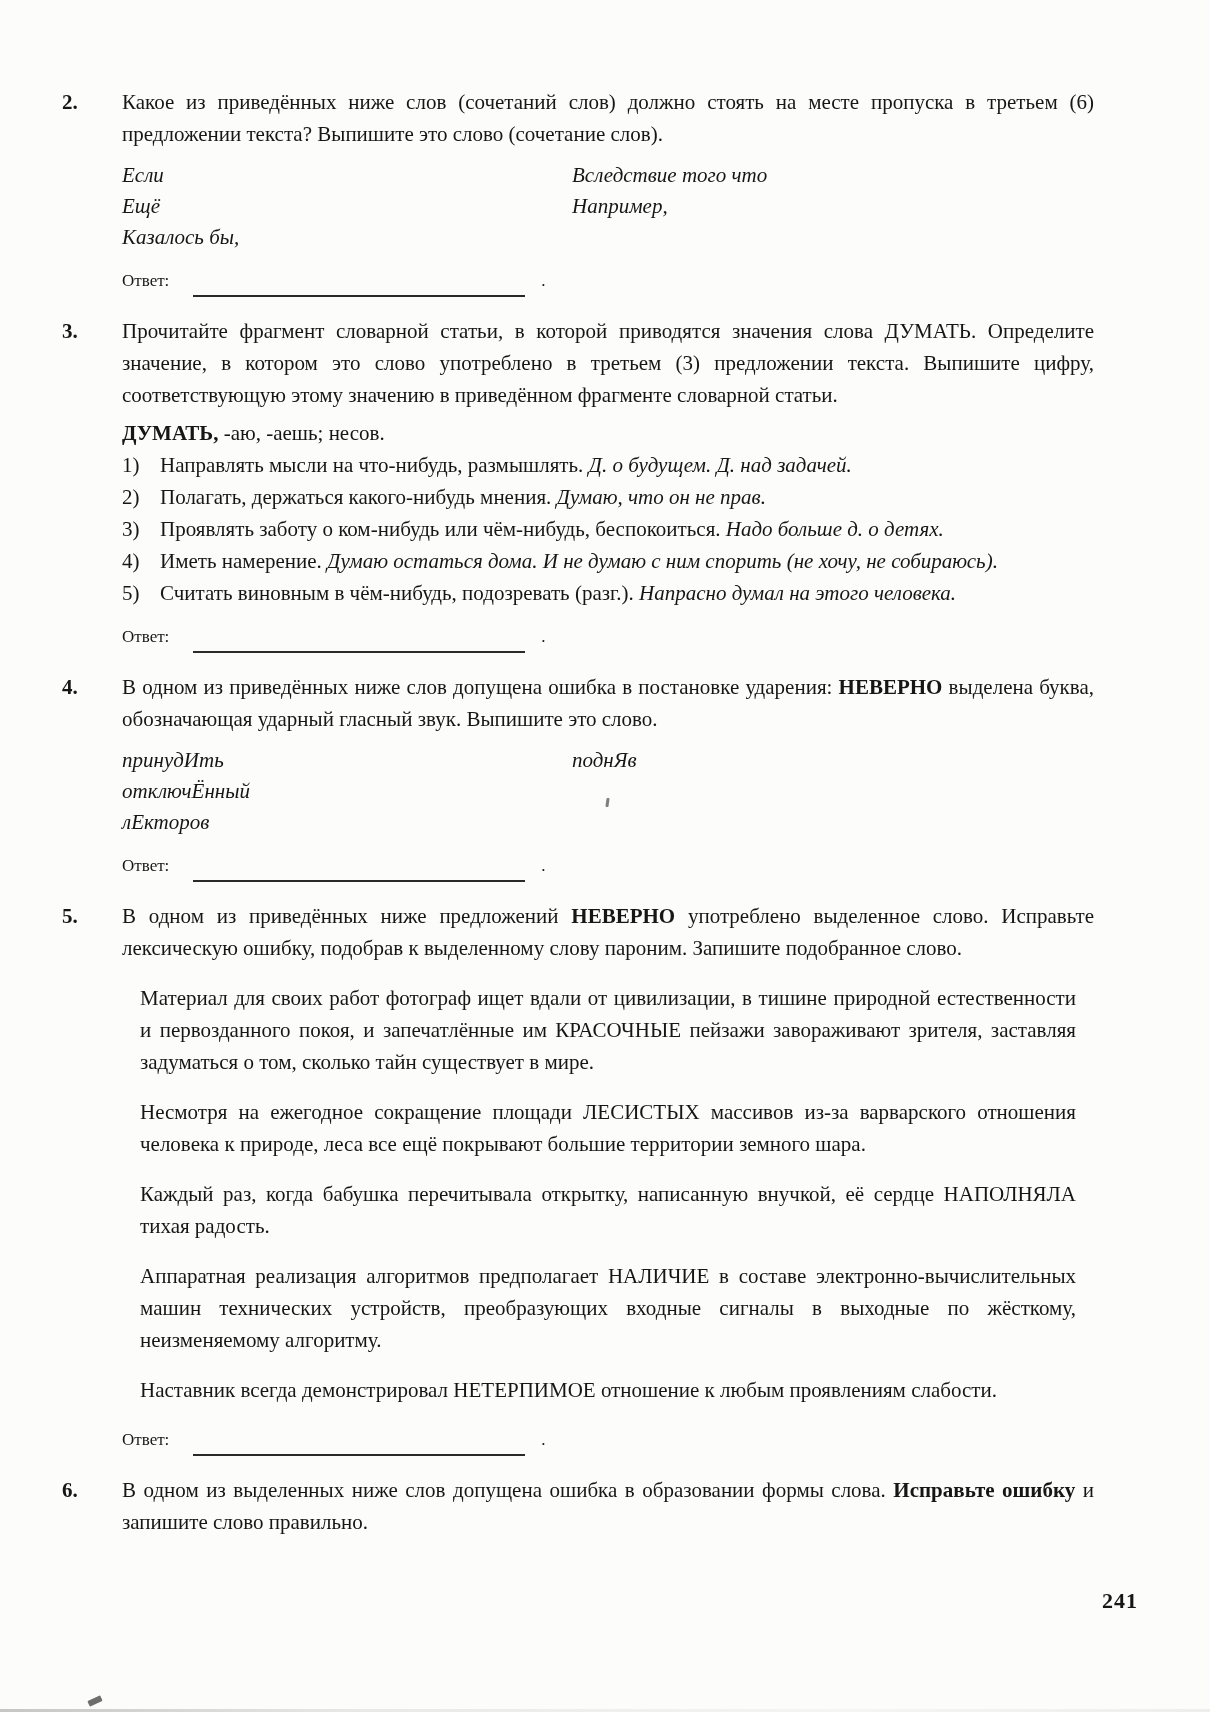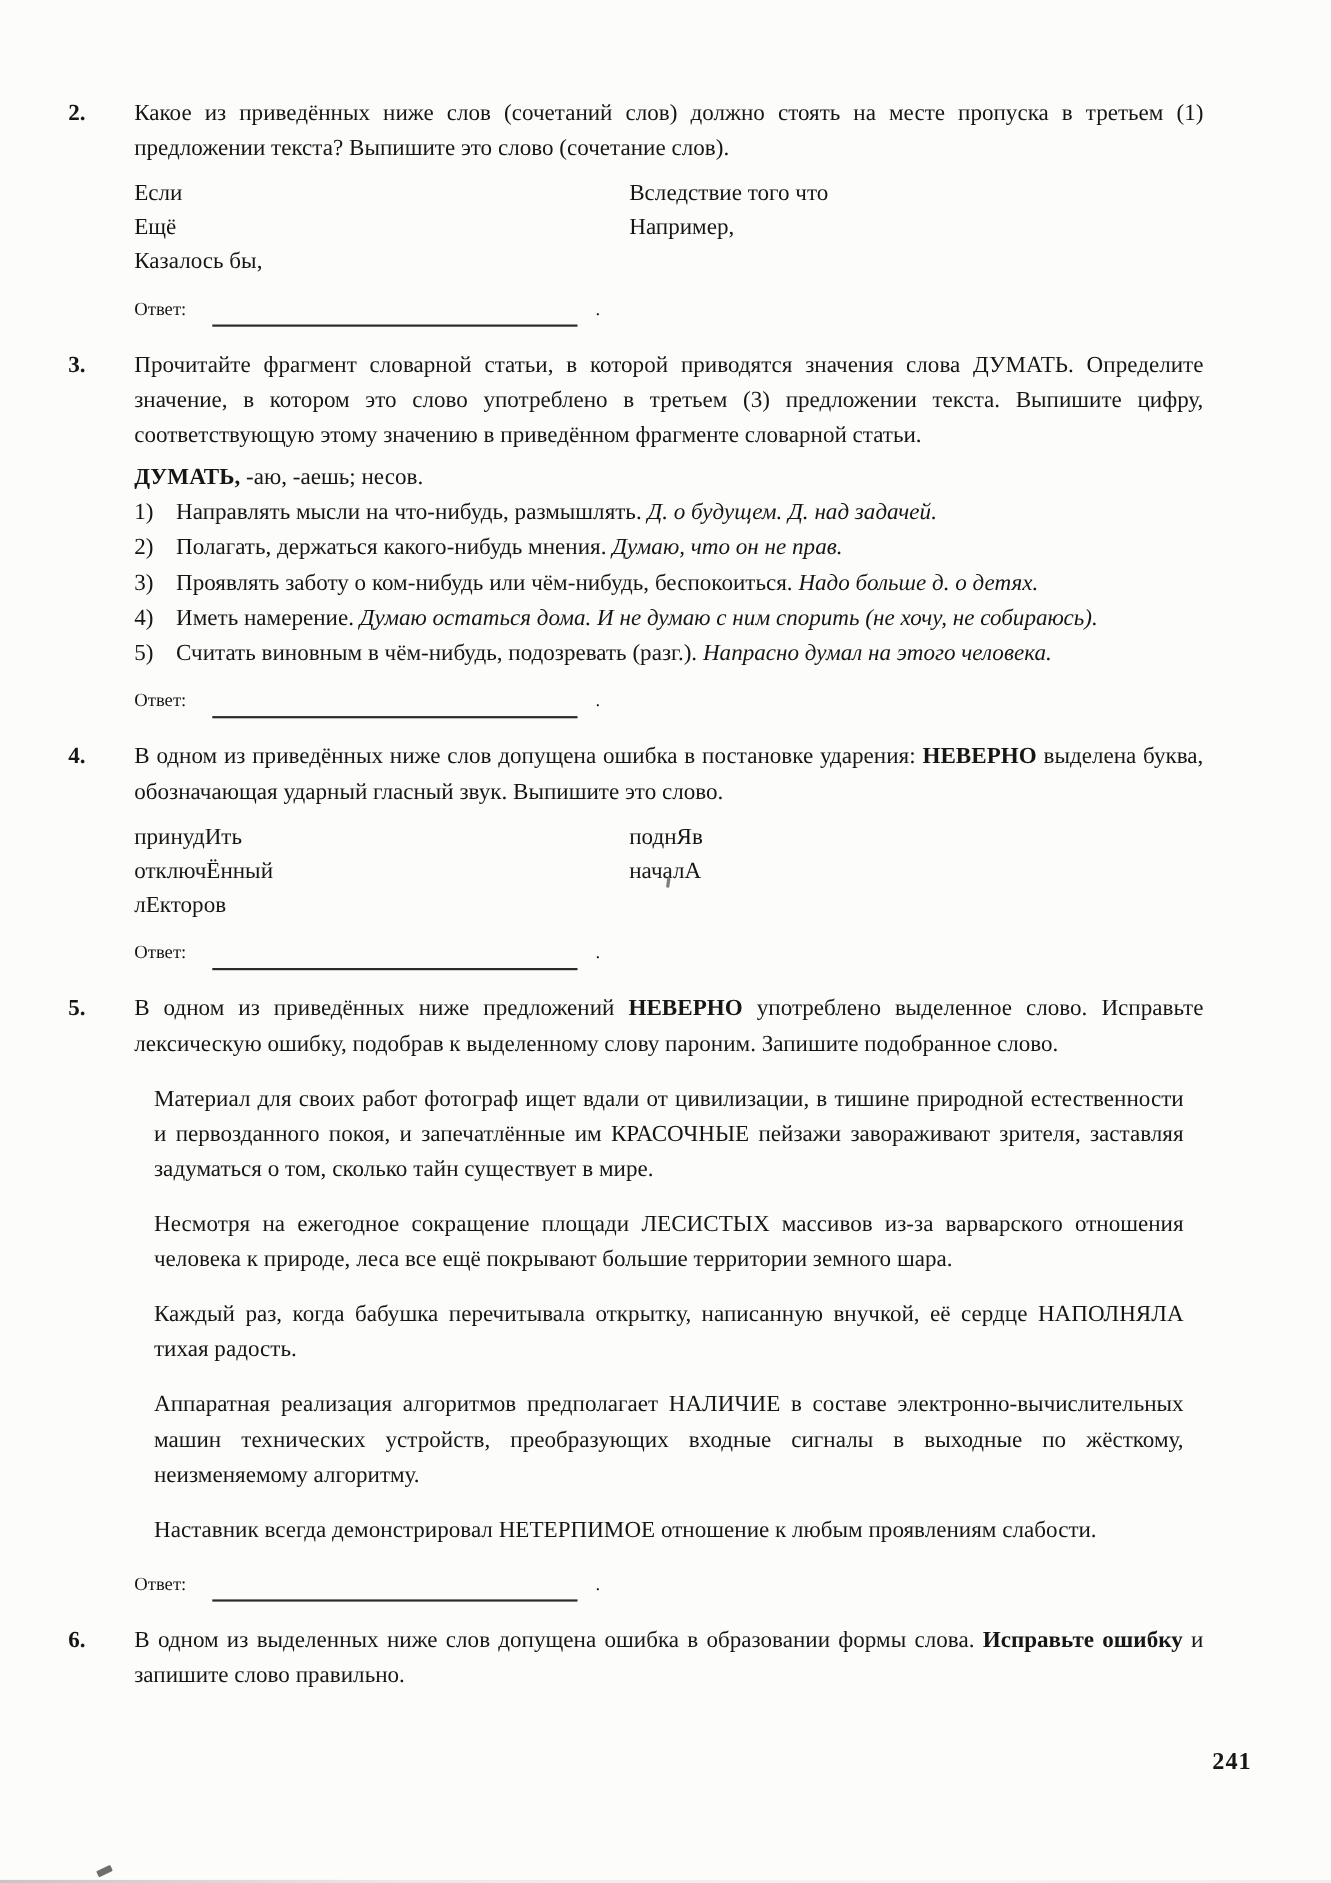--- a/index.html
+++ b/index.html
@@ -27,20 +27,21 @@
   }
   .qtext{
     margin:0;
     font-size:21px;line-height:32px;
     text-align:justify;
   }
   .qtext .b{font-weight:bold;}
   .options{
     display:flex;
     margin-top:10px;
+    font-style:italic;
   }
   .options .col-left{width:450px;flex:0 0 450px;}
   .options .col-right{flex:1;}
   .option{
     font-size:21px;line-height:31px;
   }
   .answer-row{
     display:flex;align-items:flex-end;
     margin-top:12px;
     height:32px;
@@ -91,21 +92,21 @@
   }
 </style>
 </head>
 <body>
 
 <div class="sheet">
   <main class="content">
 
     <section class="question">
       <div class="qnum">2.</div>
-      <p class="qtext"><span>Какое из приведённых ниже слов (сочетаний слов) должно стоять на месте пропуска в третьем (1) предложении текста? Выпишите это слово (сочетание слов).</span></p>
+      <p class="qtext"><span>Какое из приведённых ниже слов (сочетаний слов) должно стоять на месте пропуска в третьем (6) предложении текста? Выпишите это слово (сочетание слов).</span></p>
       <div class="options">
         <div class="col-left">
           <div class="option">Если</div>
           <div class="option">Ещё</div>
           <div class="option">Казалось бы,</div>
         </div>
         <div class="col-right">
           <div class="option">Вследствие того что</div>
           <div class="option">Например,</div>
         </div>
@@ -158,21 +159,20 @@
       <div class="qnum">4.</div>
       <p class="qtext"><span>В одном из приведённых ниже слов допущена ошибка в постановке ударения: </span><span class="b" style="font-weight: bold;">НЕВЕРНО</span><span> выделена буква, обозначающая ударный гласный звук. Выпишите это слово.</span></p>
       <div class="options">
         <div class="col-left">
           <div class="option">принудИть</div>
           <div class="option">отключЁнный</div>
           <div class="option">лЕкторов</div>
         </div>
         <div class="col-right">
           <div class="option">поднЯв</div>
-          <div class="option">началА</div>
         </div>
       </div>
       <div class="answer-row">
         <span>Ответ:</span>
         <span class="answer-blank"></span>
         <span class="answer-period">.</span>
       </div>
     </section>
 
     <div class="spacer-q"></div>

